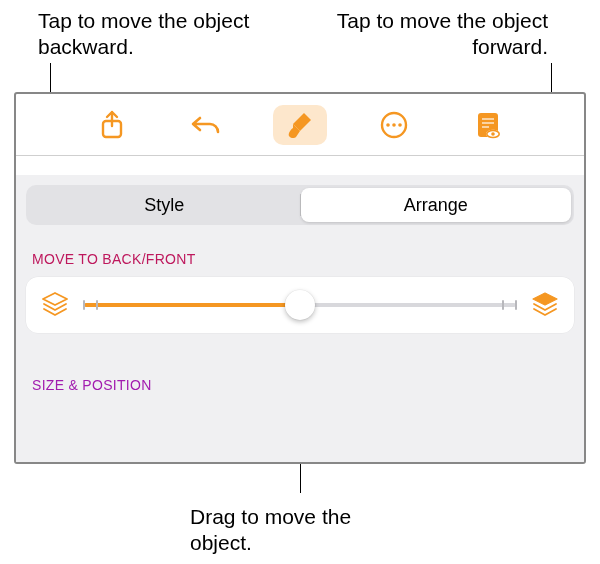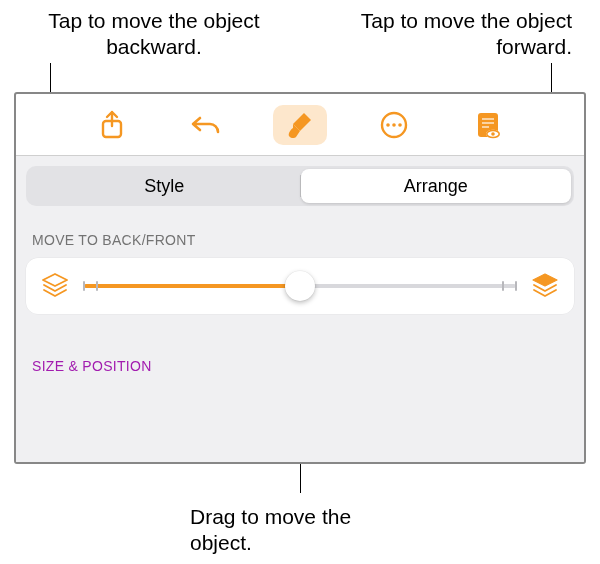--- a/index.html
+++ b/index.html
@@ -11,22 +11,22 @@
       position: relative;
       overflow: hidden;
     }
     .callout {
       position: absolute;
       font-size: 21px;
       line-height: 1.25;
       color: #000;
       width: 220px;
     }
-    .callout.left { left: 44px; top: 8px; text-align: center; }
-    .callout.right { right: 28px; top: 8px; text-align: right; }
+    .callout.left { left: 38px; top: 8px; text-align: left; }
+    .callout.right { right: 52px; top: 8px; text-align: right; }
     .callout.bottom { left: 50%; transform: translateX(-50%); bottom: 8px; }
     .callout-line {
       position: absolute;
       background: #000;
     }
     .line-left { left: 50px; top: 63px; width: 1px; height: 268px; }
     .line-right { right: 48px; top: 63px; width: 1px; height: 268px; }
     .line-bottom { left: 300px; top: 338px; width: 1px; height: 155px; }
 
     .frame {
@@ -58,20 +58,21 @@
     }
     .tb-btn.active {
       background: #fde7cc;
     }
     .tb-btn svg { display: block; }
 
     .panel {
       background: #f0f0f2;
       height: calc(100% - 62px);
       padding: 10px 10px 0;
+      margin-top: 19px;
     }
     .seg {
       display: flex;
       background: #e2e2e5;
       border-radius: 10px;
       padding: 3px;
       height: 40px;
       align-items: stretch;
     }
     .seg-item {
@@ -90,21 +91,21 @@
       box-shadow: 0 1px 3px rgba(0,0,0,0.15);
     }
     .seg-div {
       width: 1px;
       background: #c3c3c6;
       margin: 6px 0;
     }
     .section-title {
       font-size: 14px;
       letter-spacing: 0.3px;
-      color: #737373;
+      color: #be185d;
       margin: 26px 6px 10px;
       text-transform: uppercase;
     }
     .slider-row {
       background: #fff;
       border-radius: 12px;
       height: 56px;
       display: flex;
       align-items: center;
       padding: 0 14px;

